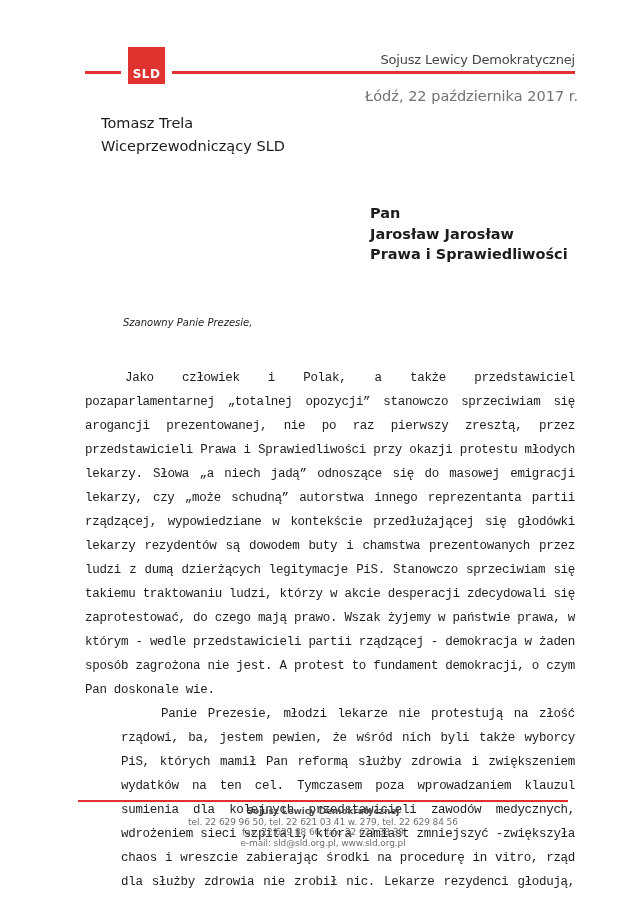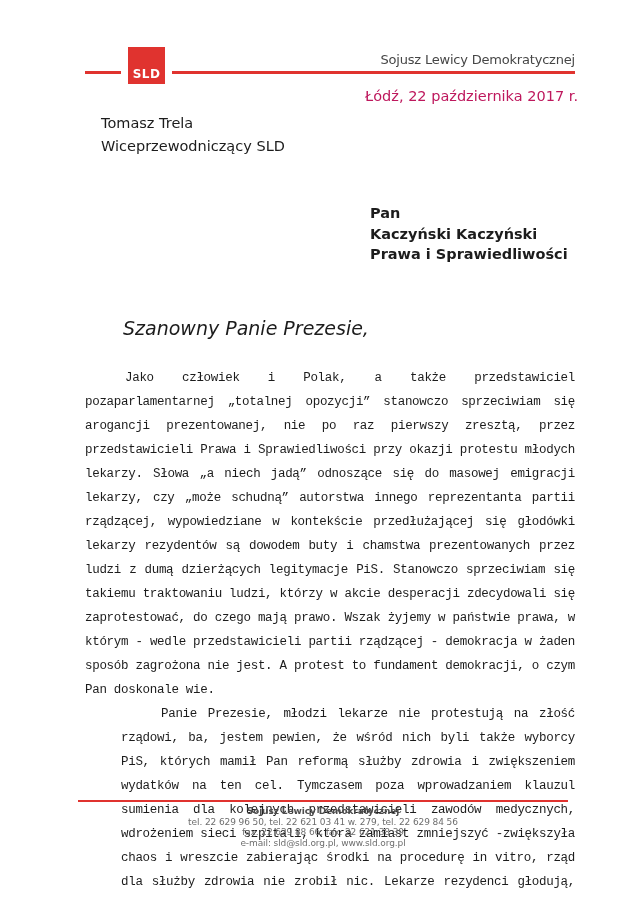--- a/index.html
+++ b/index.html
@@ -51,40 +51,40 @@
     font-size: 13px;
     color: #464646;
     letter-spacing: -0.2px;
   }
 
   
   .date {
     position: absolute;
     right: 58px; top: 88px;
     font-size: 14.5px;
-    color: #be185d;
+    color: #737373;
   }
   .sender {
     position: absolute;
     left: 85px; top: 112px;
     font-size: 14.5px;
     line-height: 23px;
     margin-left: 16px;
   }
   .recipient {
     position: absolute;
     left: 370px; top: 203px;
     font-size: 14.5px;
     font-weight: bold;
     line-height: 20.5px;
   }
   .salutation {
     position: absolute;
     left: 123px; top: 317px;
-    font-size: 19px;
+    font-size: 10px;
     font-style: italic;
   }
 
   
   .body-text {
     position: absolute;
     left: 85px; top: 366px;
     width: 490px;
     font-size: 12.5px;
     line-height: 24px;
@@ -138,21 +138,21 @@
 
   <div class="date">Łódź, 22 października 2017 r.</div>
 
   <div class="sender">
     <div>Tomasz Trela</div>
     <div>Wiceprzewodniczący SLD</div>
   </div>
 
   <div class="recipient">
     <div>Pan</div>
-    <div>Kaczyński Kaczyński</div>
+    <div>Jarosław Jarosław</div>
     <div>Prawa i Sprawiedliwości</div>
   </div>
 
   <div class="salutation">Szanowny Panie Prezesie,</div>
 
   <div class="body-text" id="letter-body">
       <p>Jako człowiek i Polak, a także przedstawiciel pozaparlamentarnej „totalnej opozycji” stanowczo sprzeciwiam się arogancji prezentowanej, nie po raz pierwszy zresztą, przez przedstawicieli Prawa i Sprawiedliwości przy okazji protestu młodych lekarzy. Słowa „a niech jadą” odnoszące się do masowej emigracji lekarzy, czy „może schudną” autorstwa innego reprezentanta partii rządzącej, wypowiedziane w kontekście przedłużającej się głodówki lekarzy rezydentów są dowodem buty i chamstwa prezentowanych przez ludzi z dumą dzierżących legitymacje PiS. Stanowczo sprzeciwiam się takiemu traktowaniu ludzi, którzy w akcie desperacji zdecydowali się zaprotestować, do czego mają prawo. Wszak żyjemy w państwie prawa, w którym - wedle przedstawicieli partii rządzącej - demokracja w żaden sposób zagrożona nie jest. A protest to fundament demokracji, o czym Pan doskonale wie.</p>
       <p class="justify-last">Panie Prezesie, młodzi lekarze nie protestują na złość rządowi, ba, jestem pewien, że wśród nich byli także wyborcy PiS, których mamił Pan reformą służby zdrowia i zwiększeniem wydatków na ten cel. Tymczasem poza wprowadzaniem klauzul sumienia dla kolejnych przedstawicieli zawodów medycznych, wdrożeniem sieci szpitali, która zamiast zmniejszyć -zwiększyła chaos i wreszcie zabierając środki na procedurę in vitro, rząd dla służby zdrowia nie zrobił nic. Lekarze rezydenci głodują, bo mają dość pracy ponad siły w warunkach – delikatnie mówiąc - dalece</p>
     </div>
 

